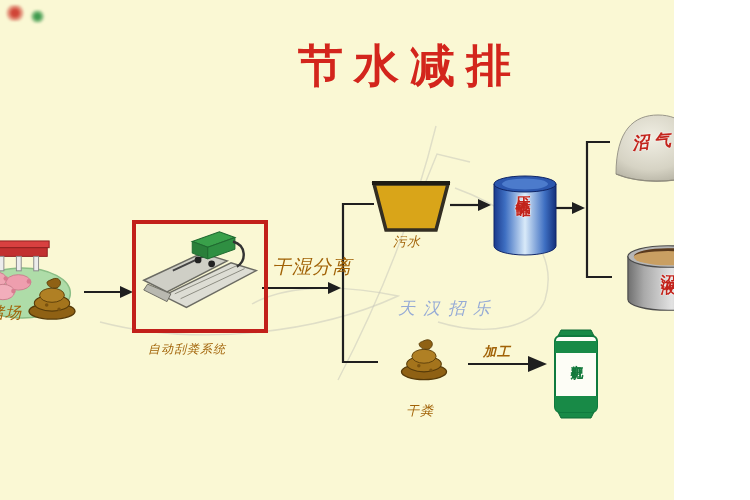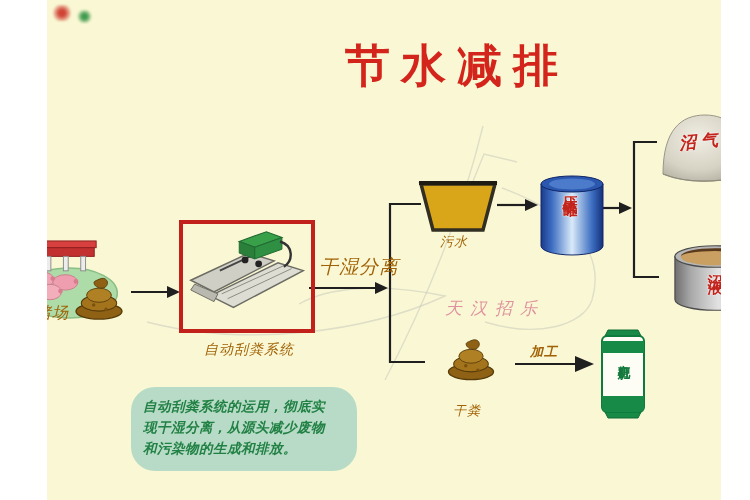--- a/index.html
+++ b/index.html
@@ -1,20 +1,19 @@
 <!DOCTYPE html>
 <html><head>
 <meta charset="utf-8">
 <style>
   html,body{margin:0;padding:0;background:#fff;}
   .canvas{
     position:relative;width:674px;height:500px;overflow:hidden;
     background:#FAF8D4;
     font-family:"DejaVu Sans",sans-serif;
-    margin-left:47px;
   }
   .abs{position:absolute;}
   .lbl{position:absolute;font-size:13px;color:#a16207;letter-spacing:1px;white-space:nowrap;font-style:italic;}
   .vlbl{
     position:absolute;writing-mode:vertical-rl;text-orientation:upright;
     font-weight:bold;white-space:nowrap;
   }
   .red-text{
     color:#C2241C;
     text-shadow:0 0 2px rgba(255,255,255,.95), 0 0 1px rgba(255,255,255,.9);
@@ -35,21 +34,21 @@
   .notebox{
     position:absolute;left:84px;top:387px;width:226px;height:84px;
     background:#B7DBC6;border-radius:24px;
     padding:9px 0 0 0;box-sizing:border-box;
   }
   .noteline{
     margin:0 12px;font-size:13.5px;font-weight:bold;color:#218044;
     line-height:21px;letter-spacing:.5px;font-style:italic;white-space:nowrap;
   }
   .watermark{
-    position:absolute;left:398px;top:297px;font-size:17px;color:#be185d;
+    position:absolute;left:398px;top:297px;font-size:17px;color:#1d4ed8;
     opacity:.45;letter-spacing:8px;font-style:italic;filter:blur(.6px);
   }
   .corner-red{
     position:absolute;left:5px;top:5px;width:20px;height:16px;border-radius:4px;
     background:radial-gradient(circle,#D04436 25%,rgba(208,68,54,.35) 60%,transparent 75%);
     filter:blur(1px);
   }
   .corner-green{
     position:absolute;left:30px;top:10px;width:15px;height:13px;border-radius:4px;
     background:radial-gradient(circle,#3F9A4E 25%,rgba(63,154,78,.35) 60%,transparent 75%);
@@ -135,21 +134,21 @@
       <polygon points="10,62 34,72 30,80 6,68" fill="#B9B9B0" stroke="#6b6b63" stroke-width="1"></polygon>
       <path d="M36,48 L92,22" stroke="#444" stroke-width="2"></path>
       <polygon points="56,18 84,8 100,14 72,24" fill="#39A04A" stroke="#1F6930" stroke-width="1.2"></polygon>
       <polygon points="56,18 72,24 72,36 56,30" fill="#2A7F3A" stroke="#1F6930" stroke-width="1"></polygon>
       <polygon points="72,24 100,14 100,26 72,36" fill="#2F8F42" stroke="#1F6930" stroke-width="1"></polygon>
       <circle cx="62" cy="37" r="3.5" fill="#222"></circle>
       <circle cx="76" cy="41" r="3.5" fill="#222"></circle>
       <path d="M98,18 C112,22 112,38 102,44" stroke="#333" fill="none" stroke-width="2.5"></path>
     </svg>
   </div>
-  <div class="lbl" style="left:157px;top:341px;font-size:14px;">自动刮粪系统</div>
+  <div class="lbl" style="left:148px;top:341px;font-size:12px;">自动刮粪系统</div>
 
   <div class="lbl" style="left:272px;top:254px;font-size:19px;">干湿分离</div>
 
   <svg class="abs" style="left:368px;top:178px;" width="86" height="56" viewBox="0 0 86 56">
     <polygon points="6,6 80,6 68,52 18,52" fill="#D9A519" stroke="#332E22" stroke-width="3.5"></polygon>
     <line x1="4" y1="5" x2="82" y2="5" stroke="#1F1C14" stroke-width="4"></line>
   </svg>
   <div class="lbl" style="left:393px;top:233px;">污水</div>
 
   <svg class="abs" style="left:490px;top:172px;" width="70" height="88" viewBox="0 0 70 88">
@@ -214,21 +213,16 @@
 
   <svg class="abs" style="left:548px;top:328px;" width="56" height="92" viewBox="0 0 56 92">
     <path d="M10,8 L46,8 L43,2 L13,2 Z" fill="#188A47" stroke="#0F6B36" stroke-width="1"></path>
     <path d="M10,84 L46,84 L43,90 L13,90 Z" fill="#188A47" stroke="#0F6B36" stroke-width="1"></path>
     <rect x="7" y="8" width="42" height="76" rx="5" fill="#FDFDF6" stroke="#0F7A3E" stroke-width="2"></rect>
     <path d="M7,13 h42 v12 h-42 Z" fill="#188A47"></path>
     <path d="M7,68 h42 v11 a5,5 0 0 1 -5,5 h-32 a5,5 0 0 1 -5,-5 Z" fill="#188A47"></path>
   </svg>
   <div class="vlbl" style="left:568px;top:355px;font-size:12.5px;color:#13793C;letter-spacing:1px;">有机肥</div>
 
-  <div class="notebox">
-    <p class="noteline">自动刮粪系统的运用，彻底实</p>
-    <p class="noteline">现干湿分离，从源头减少废物</p>
-    <p class="noteline">和污染物的生成和排放。</p>
-  </div>
 
   <div class="watermark">天汉招乐</div>
 
 </div>
 
 </body></html>

